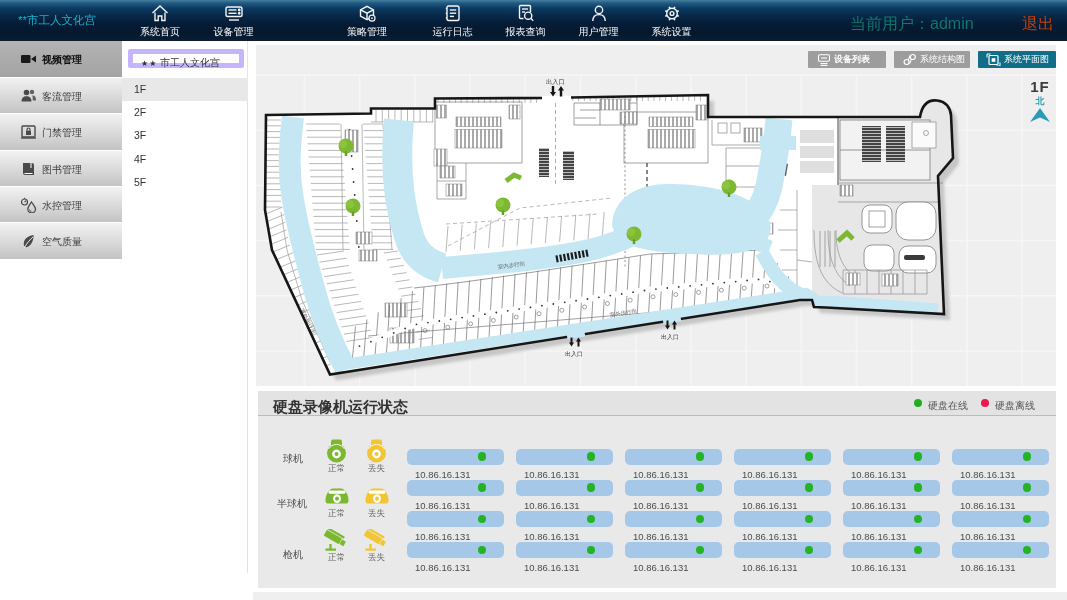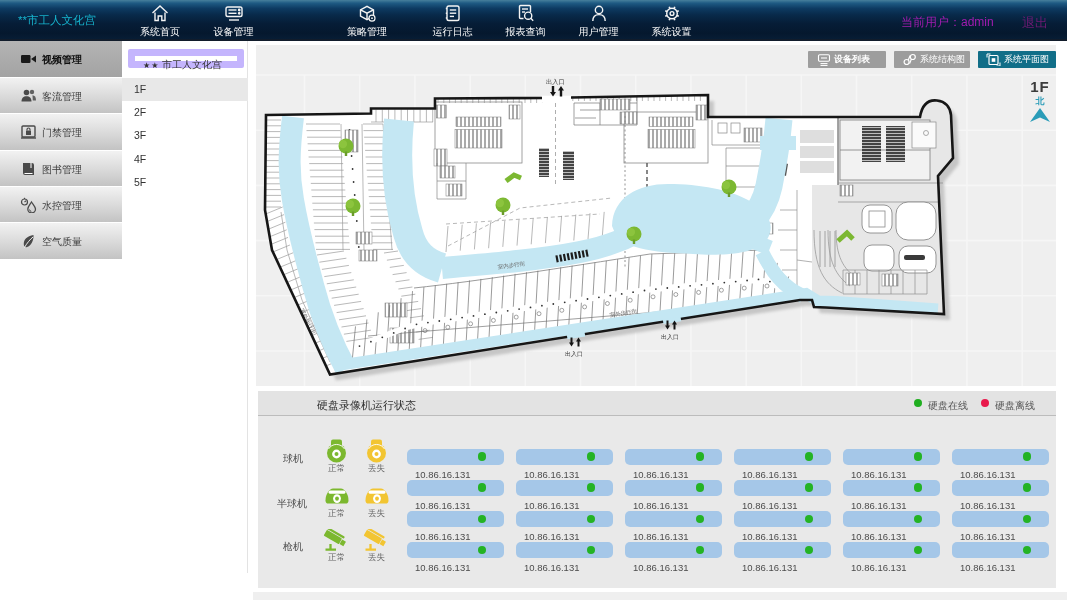--- a/index.html
+++ b/index.html
@@ -6,42 +6,42 @@
 #page{position:relative;width:1067px;height:600px;}
 .abs{position:absolute;}
 
 #navbar{left:0;top:0;width:1067px;height:41px;
  background:linear-gradient(180deg,#47809c 0%,#1e5a83 8%,#0d3a61 22%,#082a4a 38%,#061d37 60%,#05182e 85%,#071d35 100%);
  border-bottom:2px solid #111c2b;}
 #navtitle{left:18px;top:13px;font-size:11.5px;color:#16b2cc;}
 .navitem{top:0;width:74px;height:41px;text-align:center;color:#fff;}
 .navitem .lbl{position:absolute;left:0;right:0;top:25px;font-size:10px;color:#fdfdfd;}
 .navitem svg{position:absolute;left:50%;top:3px;margin-left:-10px;}
-#userinfo{top:14px;left:901px;font-size:12px;color:#a21caf;}
-#logout{top:14px;left:1022px;font-size:13px;color:#701a75;}
+#userinfo{top:14px;left:850px;font-size:16px;color:#0f766e;}
+#logout{top:14px;left:1022px;font-size:16px;color:#c2410c;}
 
 .mitem{left:0;width:122px;height:35.6px;background:linear-gradient(180deg,#f2f2f2,#d9d9d9 55%,#c3c3c3);text-decoration:underline;}
 .mitem.act{background:linear-gradient(180deg,#b4b4b4,#a3a3a3);}
 .mitem .txt{position:absolute;left:42px;top:12px;font-size:10px;color:#3c3c3c;}
 .mitem.act .txt{font-weight:bold;color:#111;}
 .mitem svg{position:absolute;left:20px;top:10px;}
 
 #floorpanel{left:122px;top:41px;width:126px;height:532px;background:#fff;border-right:1px solid #e3e3e3;}
-#searchbox{position:absolute;left:6px;top:8px;width:116px;height:19px;border:7px solid #c4b5fd;border-radius:2px;background:#fff;
+#searchbox{position:absolute;left:6px;top:8px;width:116px;height:19px;border:5px solid #c4b5fd;border-radius:2px;background:#fff;
  font-size:10px;color:#333;line-height:18px;padding-left:8px;}
 .floorrow{position:absolute;left:0;width:126px;height:23.2px;font-size:10.5px;color:#333;line-height:23.2px;padding-left:12px;}
 .floorrow.hl{background:#e8e8e8;}
 
 #maparea{left:256px;top:45px;width:800px;height:341px;background:#efefef;}
 .mapbtn{top:6px;height:17px;border-radius:1px;color:#fff;font-size:9px;line-height:17px;text-align:left;}
 .mapbtn .bl{position:absolute;top:0;}
 
 #hddpanel{left:258px;top:391px;width:798px;height:197px;background:#e9e9e9;}
 #hddheader{left:0;top:0;width:798px;height:25px;background:#e3e3e3;border-bottom:1px solid #bcbcbc;}
-#hddtitle{left:15px;top:7px;font-size:11px;font-weight:normal;color:#333;margin-left:44px;}
+#hddtitle{left:15px;top:7px;font-size:15px;font-weight:bold;color:#333;}
 .legdot{width:8px;height:8px;border-radius:50%;top:8px;}
 .legtxt{top:8px;font-size:10px;color:#555;}
 .ipbtn{width:97px;height:16px;background:#a5c7e8;border-radius:5px;}
 .ipbtn .t{position:absolute;left:8px;top:20px;font-size:9.5px;color:#4c4c4c;}
 .ipbtn .d{position:absolute;left:70.5px;top:3.8px;width:8.5px;height:8.5px;border-radius:50%;background:#24b324;}
 .camlbl{font-size:8.5px;color:#666;}
 .rowlbl{font-size:10px;color:#4a4a4a;}
 #footer{left:253px;top:592px;width:814px;height:8px;background:#efefef;}
 </style></head><body>
 <div id="page">
@@ -654,21 +654,21 @@
 
 <div class="ipbtn abs" style="left:694px;top:151.1px;">
         <span class="t">10.86.16.131</span>
         <span class="d"></span>
       </div>
 
 <div class="rowlbl abs" style="left:25px;top:61px;">球机</div>
 
 <div class="rowlbl abs" style="left:19px;top:106px;">半球机</div>
 
-<div class="rowlbl abs" style="left:25px;top:149px;">枪机</div>
+<div class="rowlbl abs" style="left:25px;top:157px;">枪机</div>
 
 <div class="abs" style="left:67px;top:48px;"><svg width="23" height="24" viewBox="0 0 23 24">
           <path d="M6,6 L6,2.5 A2,2 0 0 1 8,0.5 L15,0.5 A2,2 0 0 1 17,2.5 L17,6 Z" fill="#7cb82f"></path>
           <circle cx="11.5" cy="14" r="9.5" fill="#7cb82f"></circle>
           <path d="M3.5,10 A9.3,9.3 0 0 1 19.5,10" fill="none" stroke="#fff" stroke-width="0.9"></path>
           <circle cx="11.5" cy="15" r="4.4" fill="#fff"></circle>
           <circle cx="11.5" cy="15" r="2" fill="#7cb82f"></circle>
         </svg></div>
 
 <div class="camlbl abs" style="left:70px;top:72px;">正常</div>

